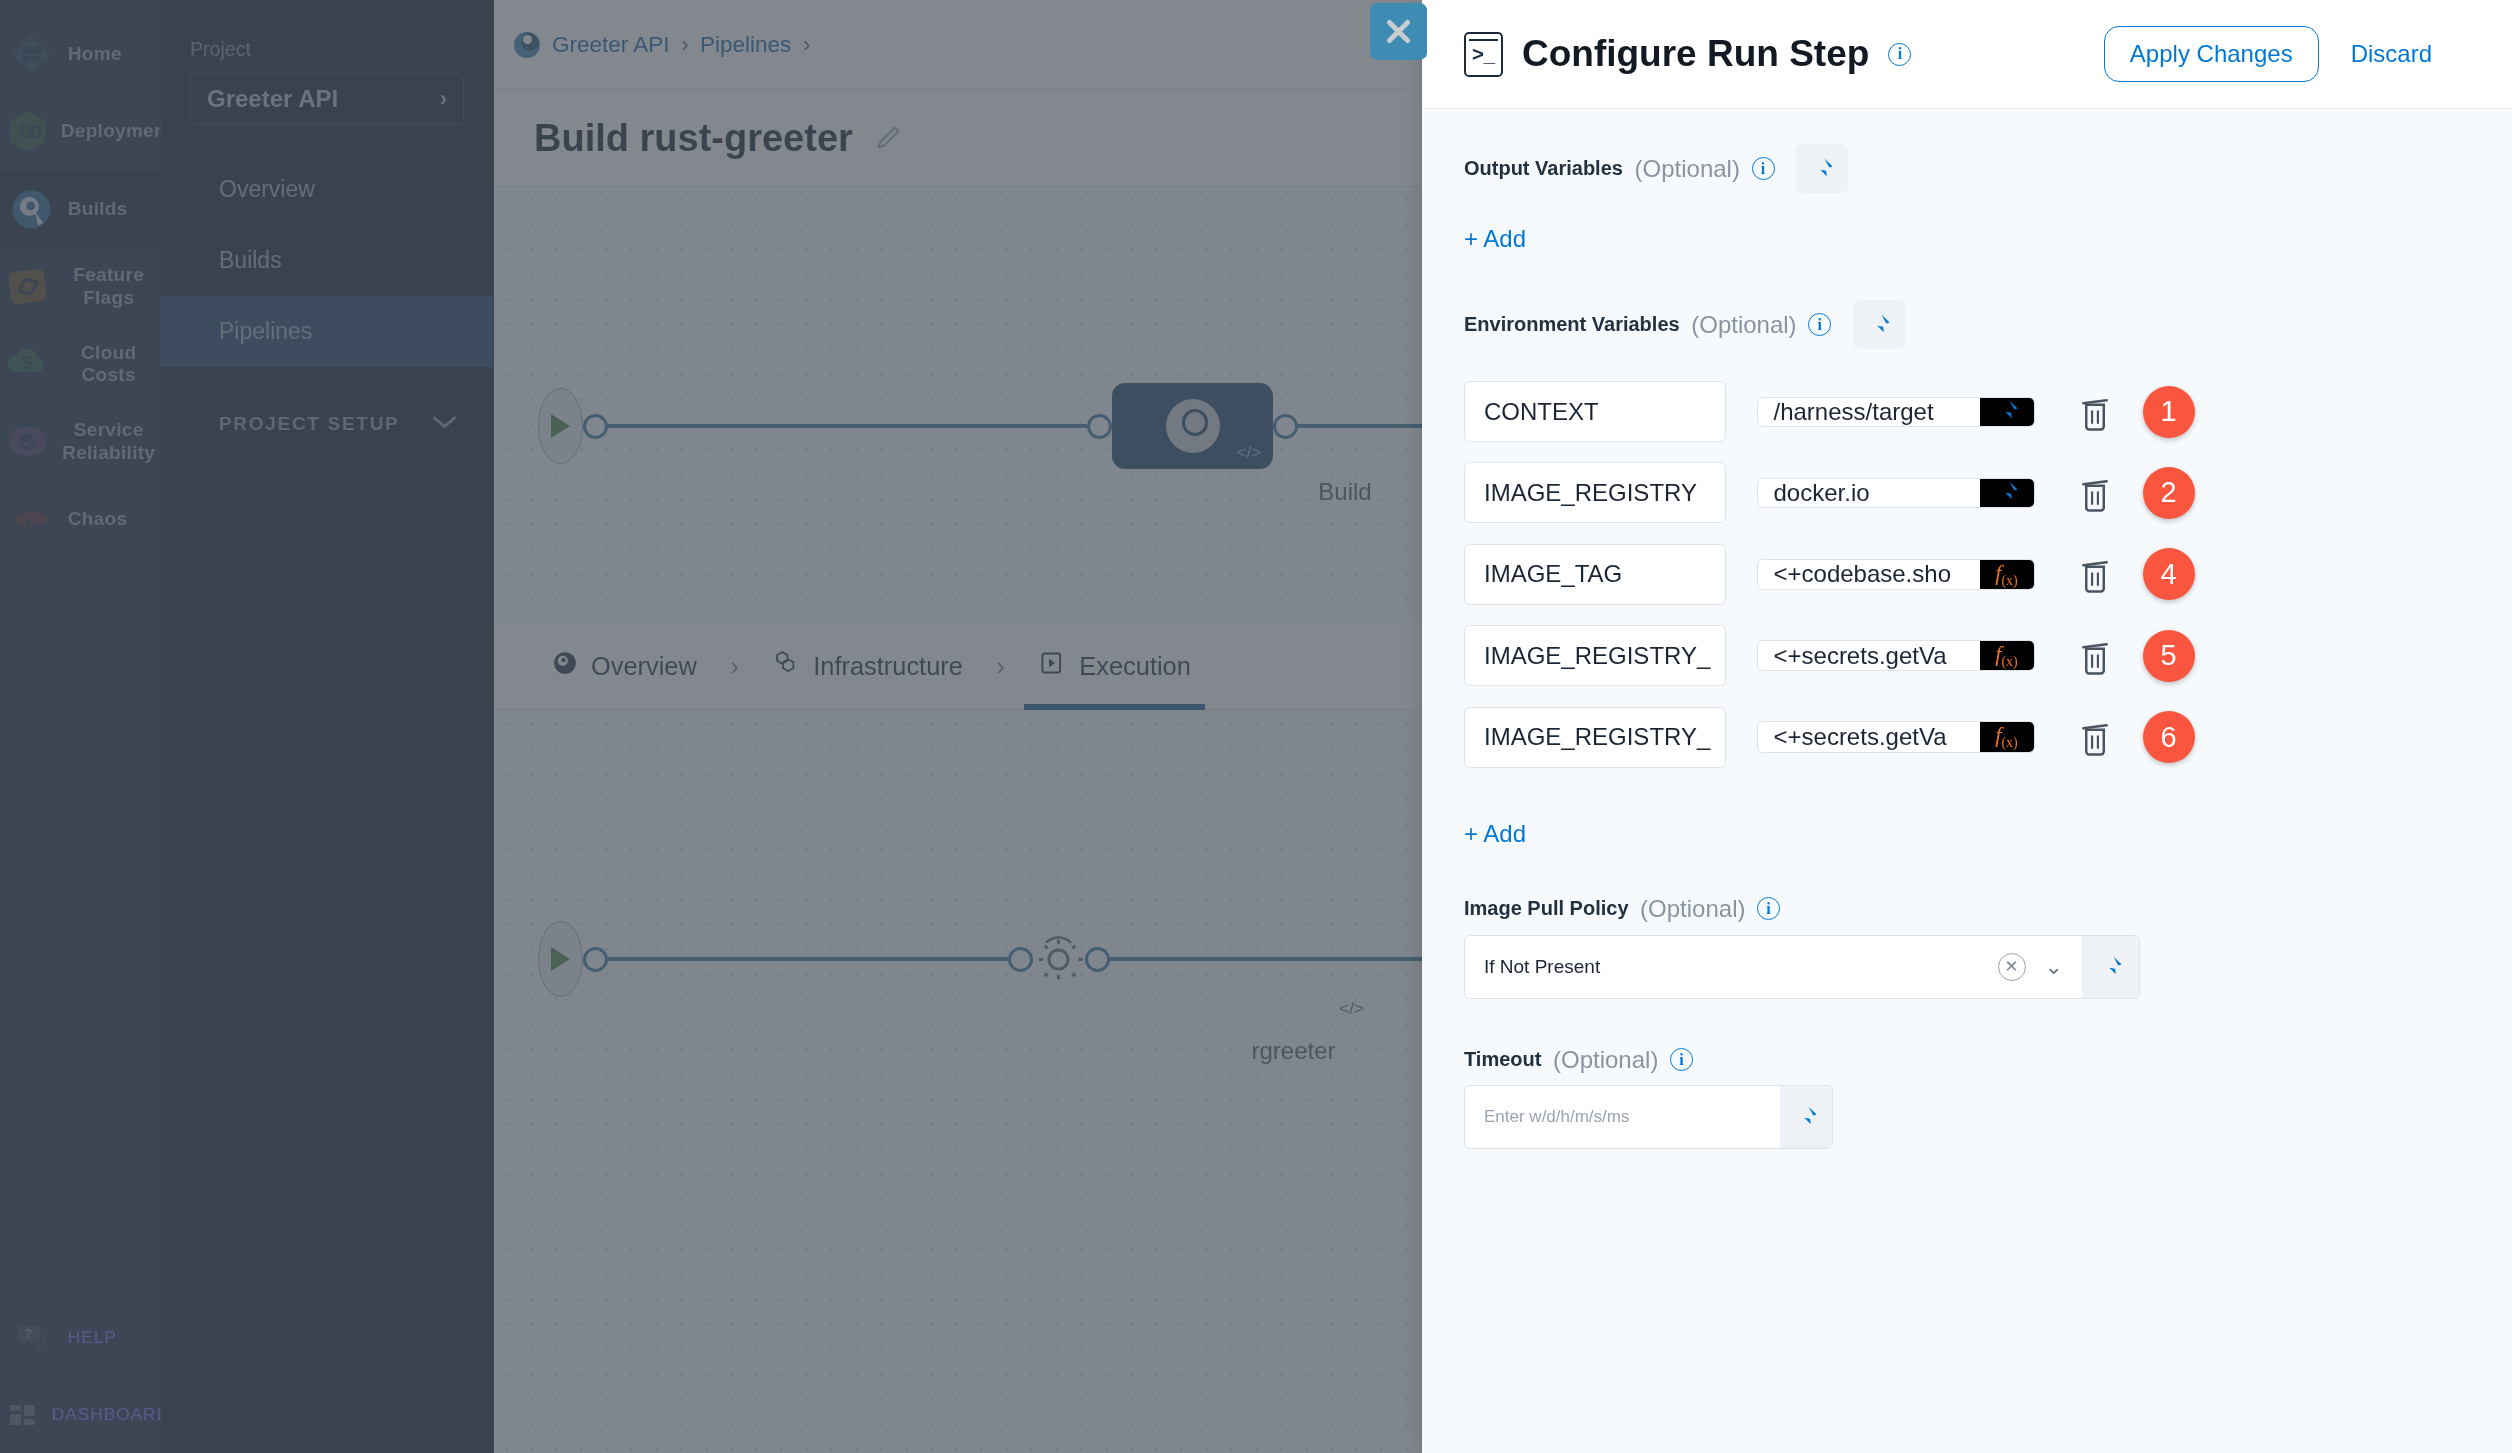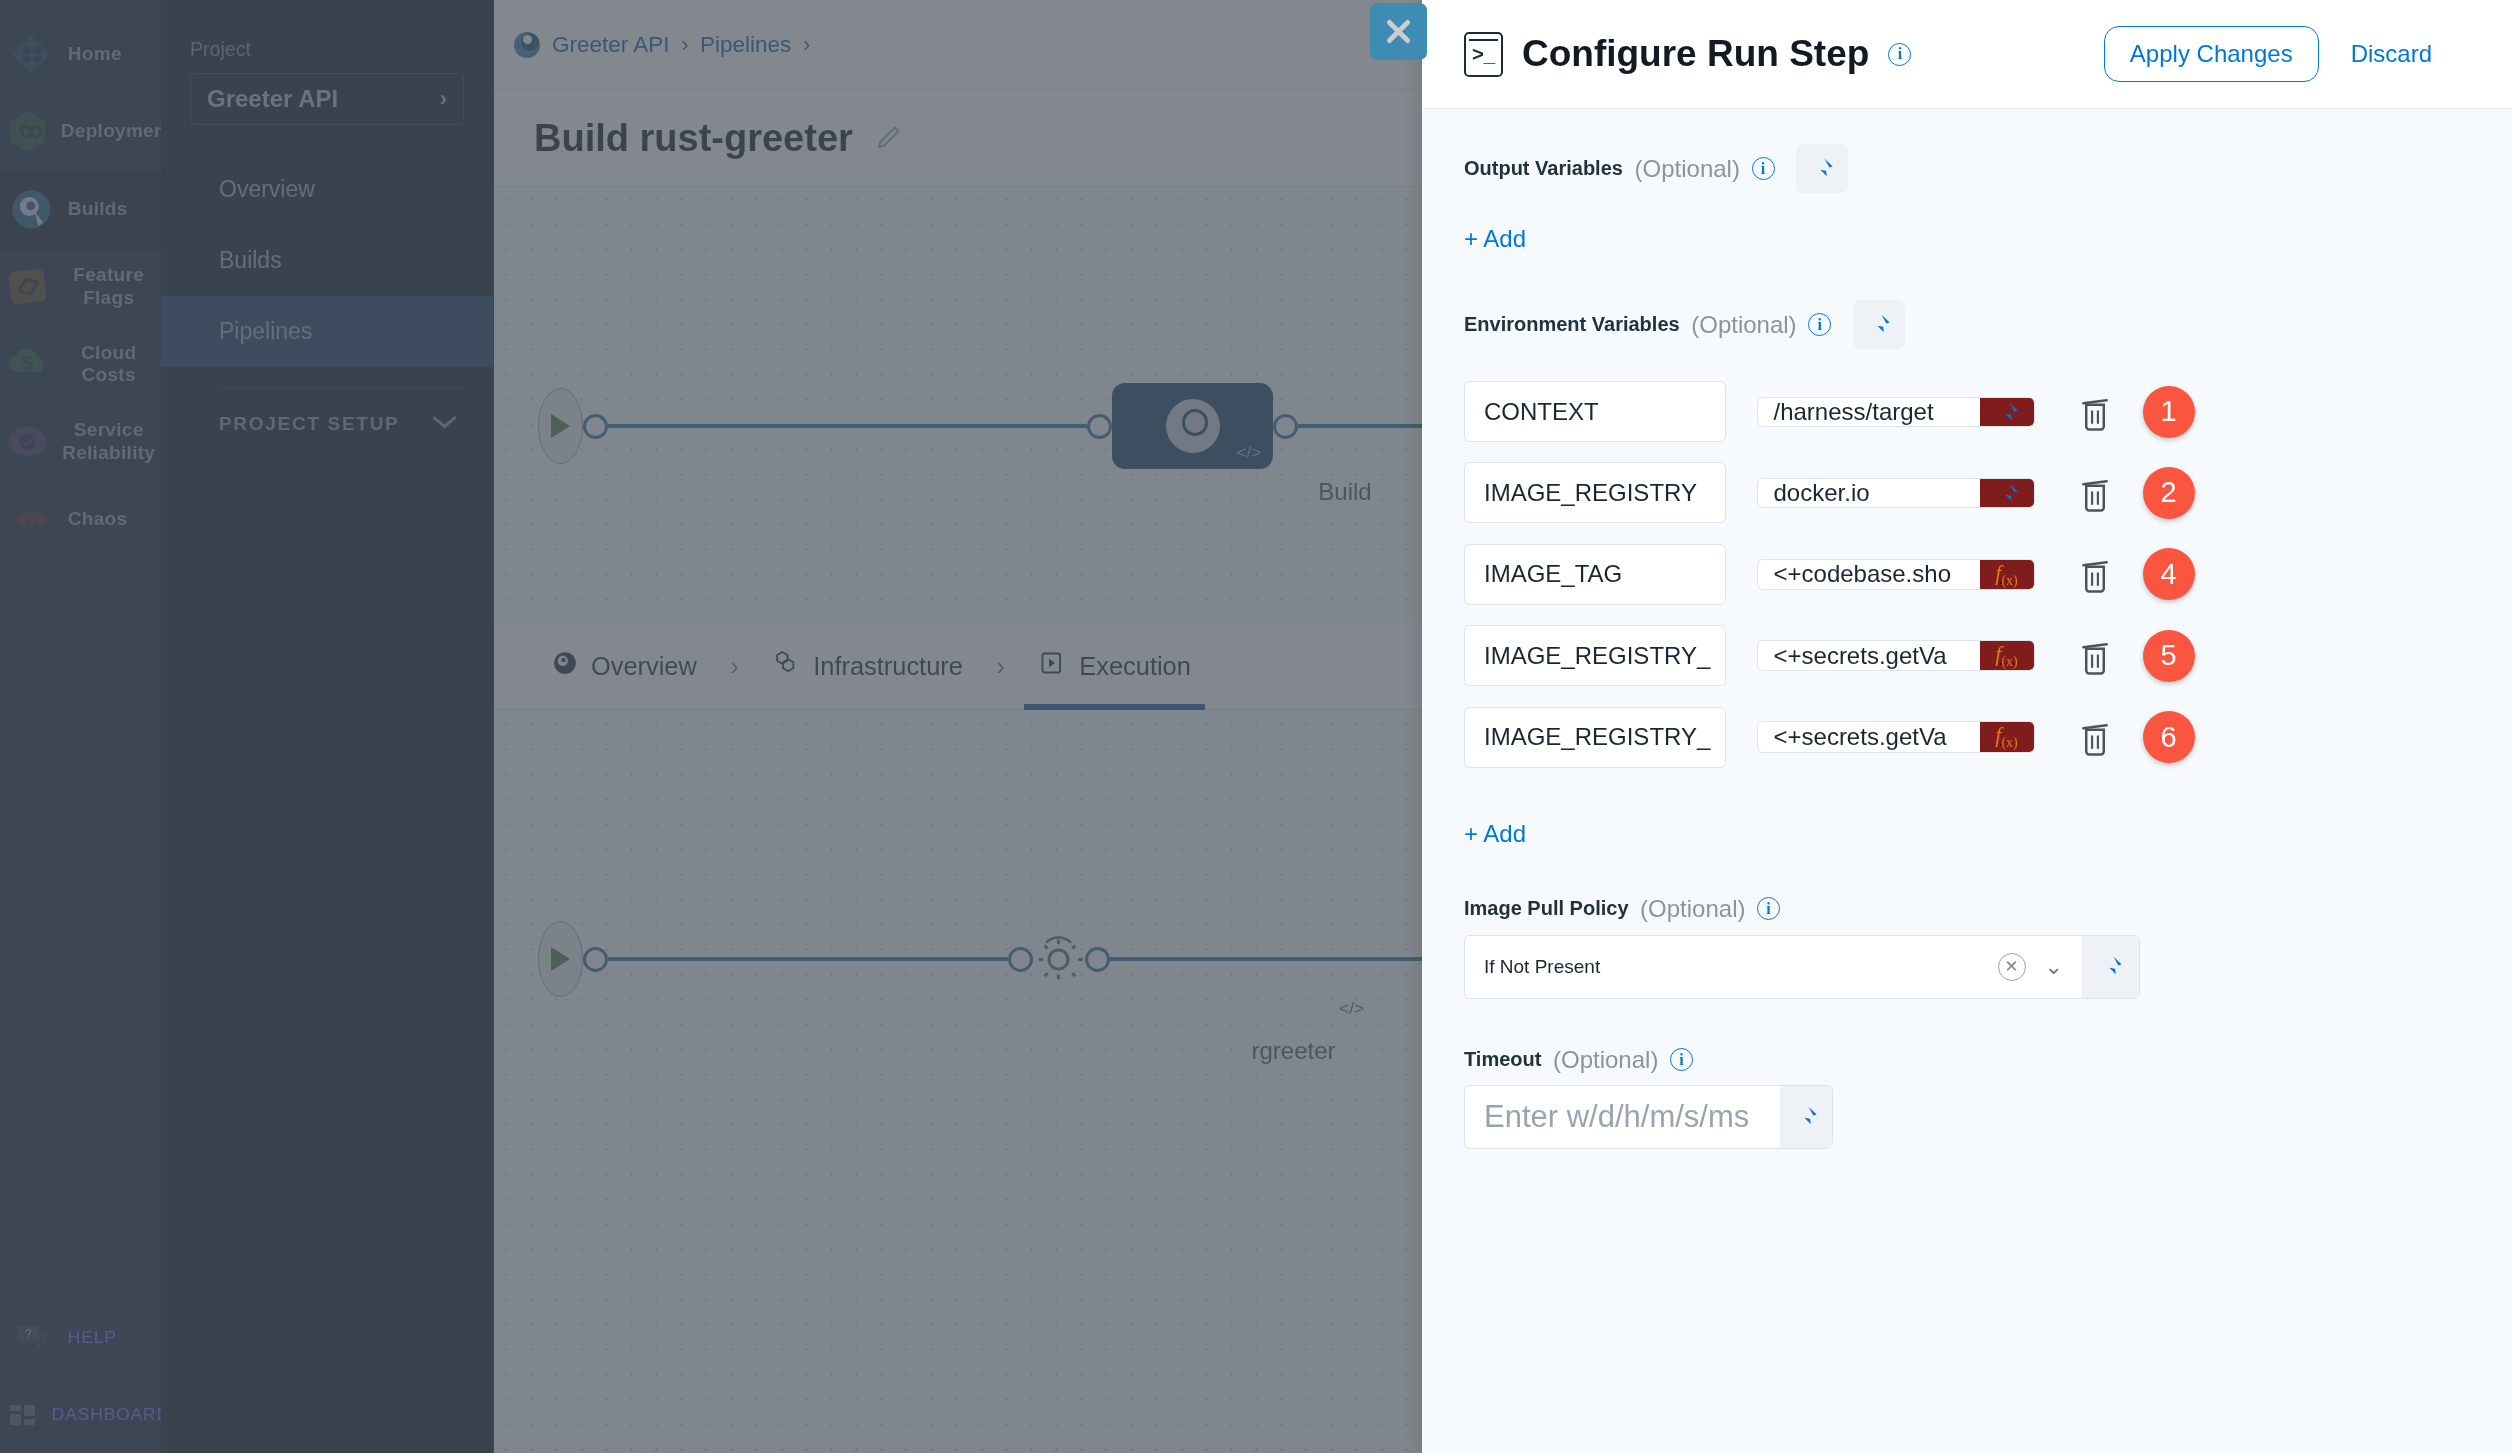--- a/index.html
+++ b/index.html
@@ -204,21 +204,21 @@
     display:flex;align-items:center;padding:0 19px;font-size:24px;color:#1b2533;
     overflow:hidden;white-space:nowrap;
   }
   .inp-key{width:262px;flex:0 0 262px;}
   .inp-val-wrap{
     width:278px;flex:0 0 278px;margin-left:30.5px;display:flex;align-items:stretch;
     border:1.1px solid #dde3ea;border-radius:5.8px;background:#fff;overflow:hidden;
   }
   .inp-val{flex:1 1 auto;display:flex;align-items:center;padding:0 16px;font-size:24px;color:#1b2533;white-space:nowrap;overflow:hidden;}
   .val-side{
-    width:54px;flex:0 0 54px;background:#7f1d1d;display:flex;align-items:flex-end;justify-content:center;cursor:pointer;text-decoration:underline;
+    width:54px;flex:0 0 54px;background:#000000;display:flex;align-items:flex-start;justify-content:center;cursor:pointer;text-decoration:underline;
   }
   .fx{color:#f07318;font-size:22px;font-family:"Liberation Serif",serif;font-style:italic;}
   .fx sub{font-size:14px;font-style:normal;}
   .trash{width:38px;height:38px;margin-left:41px;cursor:pointer;color:#4a5562;}
   .badge{
     width:52px;height:52px;border-radius:50%;background:#f9553f;color:#fff;
     display:flex;align-items:center;justify-content:center;font-size:29px;
     margin-left:29px;box-shadow:0 2.2px 5.1px rgba(0,0,0,.22);
   }
 
@@ -229,21 +229,21 @@
   .select-val{flex:1 1 auto;display:flex;align-items:center;padding:0 19px;font-size:19px;color:#1b2533;}
   .sel-icons{display:flex;align-items:center;gap:19px;padding-right:19px;color:#8d96a3;}
   .clear-x{width:28px;height:28px;border-radius:50%;border:1.8px solid #9aa3b0;display:flex;align-items:center;justify-content:center;font-size:16.7px;color:#7c8592;cursor:pointer;}
   .chev-d{font-size:22px;color:#6c7684;cursor:pointer;}
   .sel-pin{width:57px;flex:0 0 57px;background:#eef2f7;display:flex;align-items:center;justify-content:center;cursor:pointer;}
 
   .timeout-wrap{
     display:flex;align-items:stretch;width:369px;height:64px;
     border:1.1px solid #dde3ea;border-radius:5.8px;background:#fff;overflow:hidden;margin-top:11.6px;
   }
-  .timeout-inp{flex:1 1 auto;display:flex;align-items:center;padding:0 19px;font-size:31px;color:#9aa3af;}
+  .timeout-inp{flex:1 1 auto;display:flex;align-items:center;padding:0 19px;font-size:17px;color:#9aa3af;}
   .spacer-lg{height:47px;}
   .spacer-md{height:32px;}
 </style>
 </head>
 <body>
 
 <div id="root">
 
   <div class="app-bg">
 

